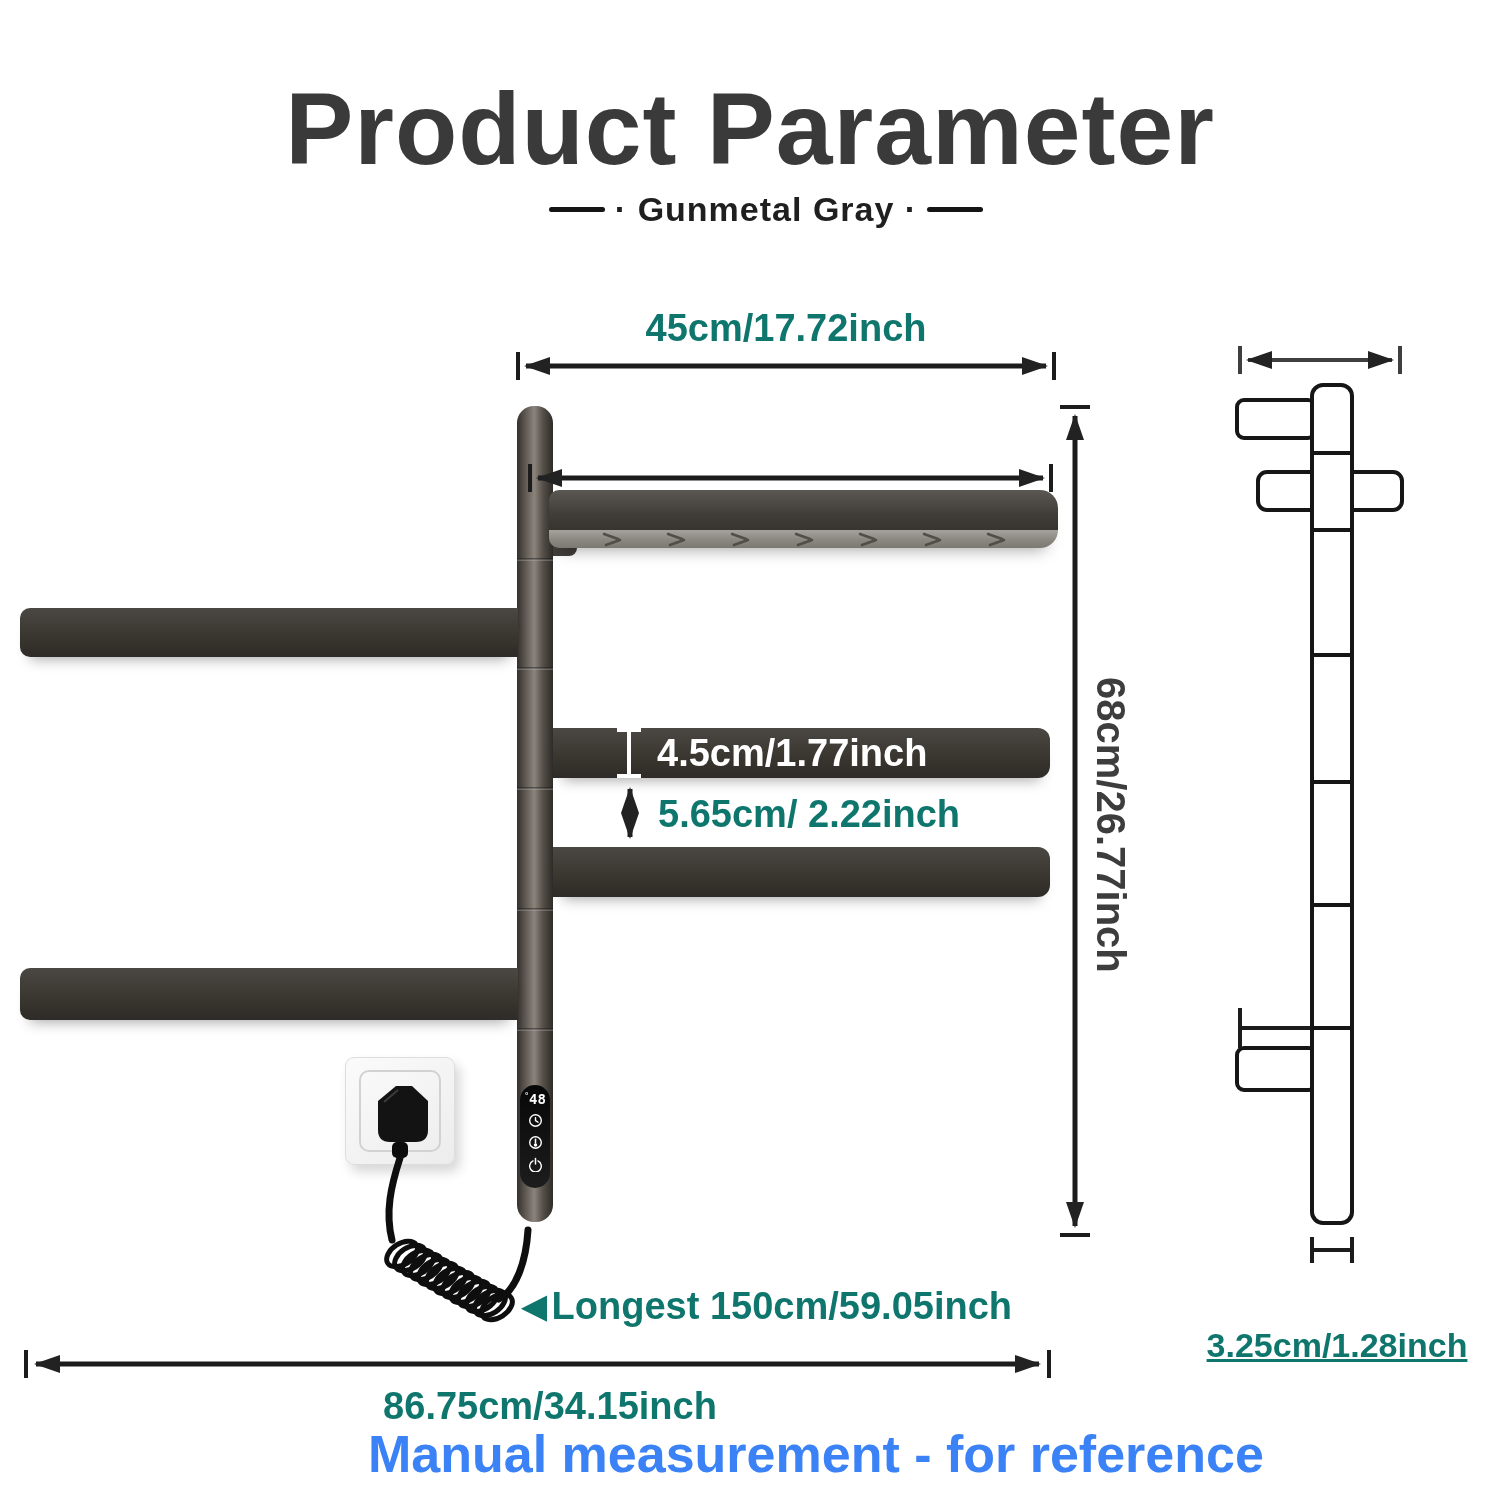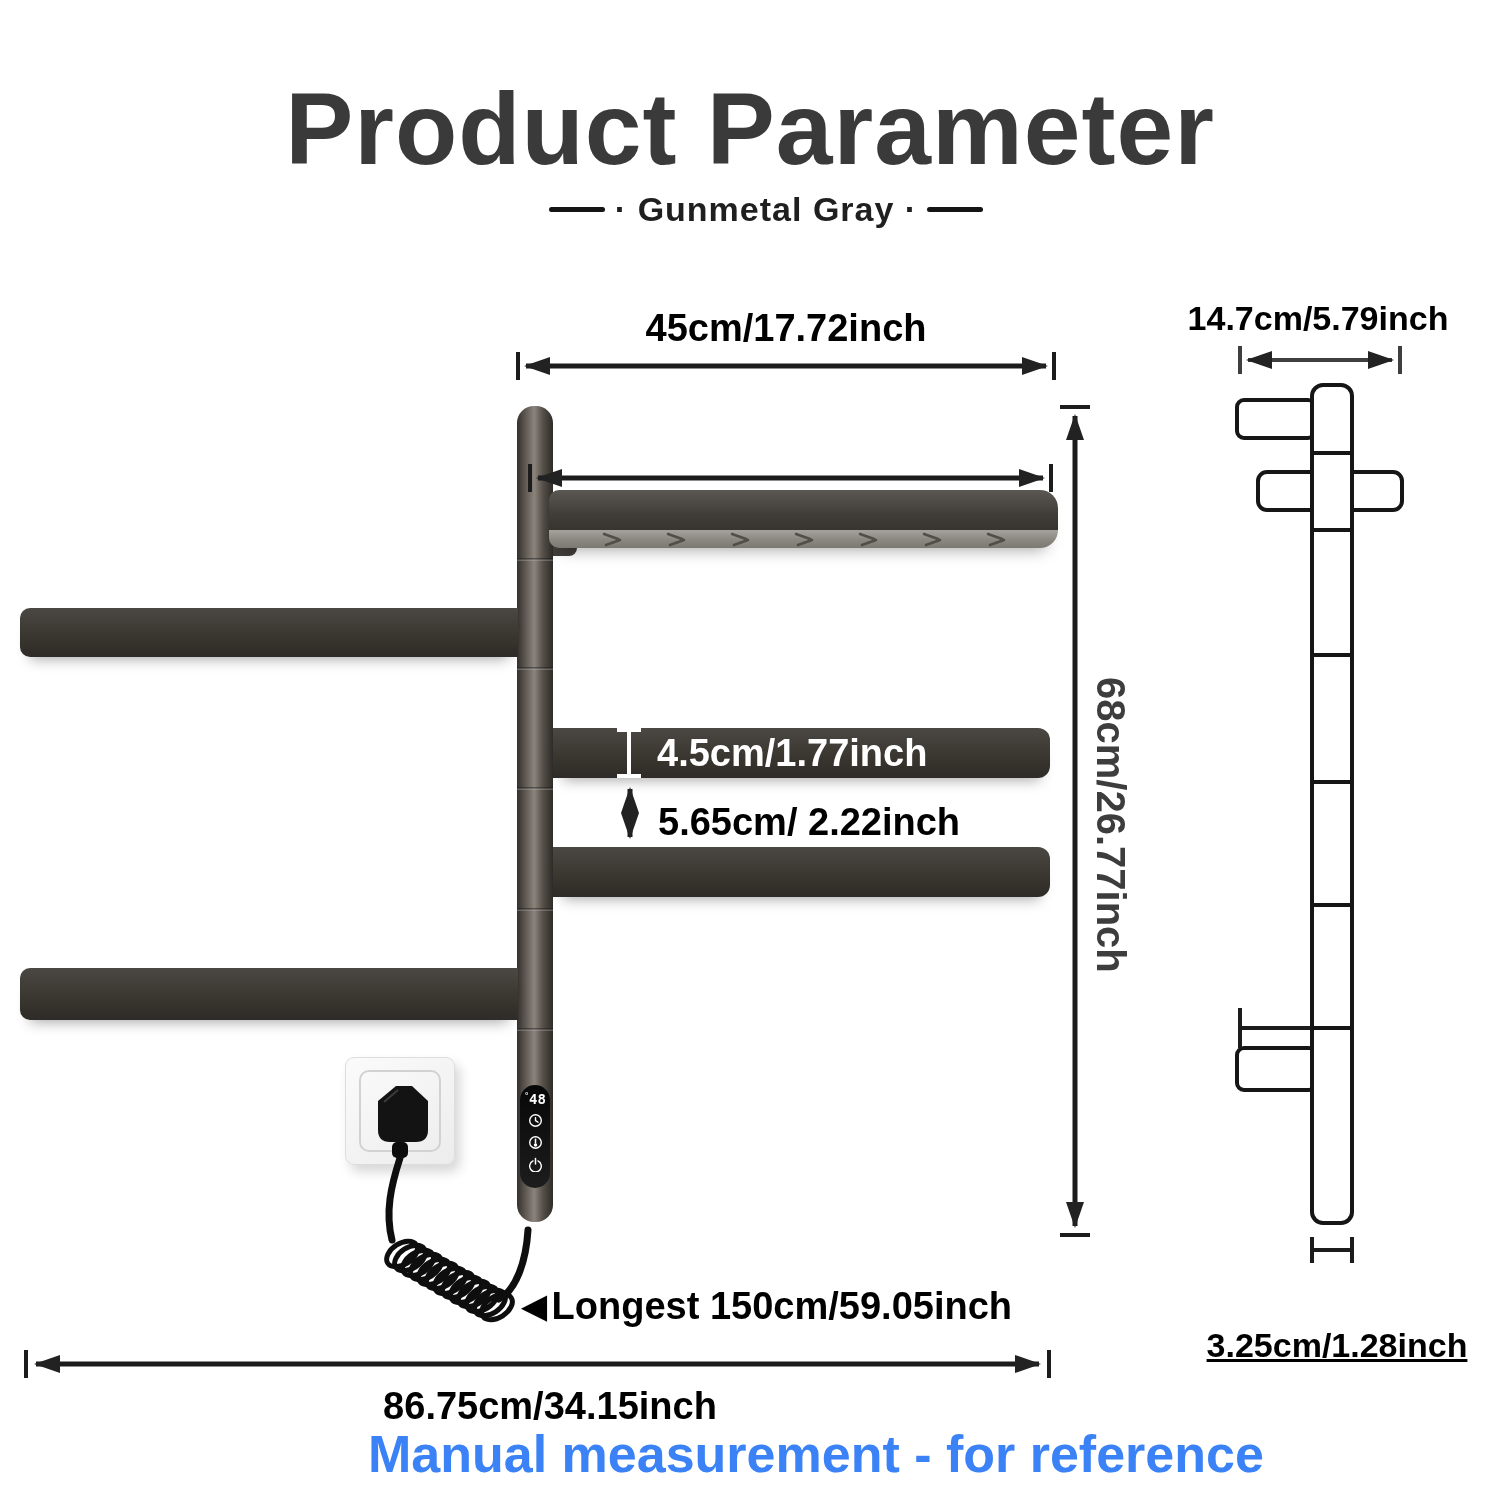--- a/index.html
+++ b/index.html
@@ -8,21 +8,21 @@
 
   
   .title{position:absolute;left:0;top:76px;width:1500px;text-align:center;
          font-size:102px;font-weight:bold;letter-spacing:1px;color:#3a3a3a;line-height:1.05;}
   .subtitle{position:absolute;left:0;top:190px;width:1500px;display:flex;
             align-items:center;justify-content:center;gap:10px;padding-left:16px;}
   .subtitle .dash{width:56px;height:5px;background:#141414;border-radius:3px;}
   .subtitle .subtxt{font-size:34px;font-weight:600;color:#1f1f1f;letter-spacing:1px;}
 
   
-  .dim{position:absolute;font-size:38px;font-weight:bold;color:#000000;line-height:1.1;white-space:nowrap;}
+  .dim{position:absolute;font-size:38px;font-weight:bold;color:#0f766e;line-height:1.1;white-space:nowrap;}
   .dim.center{text-align:center;}
   .dim.small{font-size:34px;}
 
   
   .pole{position:absolute;left:517px;top:406px;width:36px;height:816px;border-radius:17px;
         background:linear-gradient(90deg,#34302d 0%,#5c5650 22%,#8b847c 48%,#564f49 72%,#2e2b28 100%);
         z-index:2;}
   .pole .joint{position:absolute;left:0;width:100%;height:3px;
         background:linear-gradient(180deg,rgba(0,0,0,.5),rgba(255,255,255,.28));}
   .bracket{position:absolute;left:535px;top:492px;width:42px;height:64px;border-radius:8px;
@@ -60,21 +60,21 @@
   .vdim{position:absolute;left:1133px;top:677px;width:280px;text-align:center;
         font-size:40px;font-weight:bold;color:#3d3d3d;white-space:nowrap;
         transform:rotate(90deg);transform-origin:0 0;}
 
   
   .overlay{position:absolute;left:0;top:0;z-index:5;}
 
   
   .t-45    {left:486px; top:308px; width:600px;}
   .t-418   {left:500px; top:422px; width:600px;}
-  .t-gap   {left:658px; top:794px;margin-top:8px;}
+  .t-gap   {left:658px; top:794px;}
   .t-long  {left:522px; top:1286px; display:flex;align-items:center;gap:5px;}
   .t-long .tri{font-size:32px;}
   .t-total {left:250px; top:1386px; width:600px;}
   .t-147   {left:1168px;top:300px; width:300px;}
   .t-685   {left:1185px;top:938px; line-height:1.18;}
   .t-325   {left:1187px;top:1327px;width:300px;text-decoration:underline;}
   .note{position:absolute;left:368px;top:1424px;font-size:52px;font-weight:bold;
         color:#3b82f6;white-space:nowrap;z-index:6;}
 </style>
 </head>
@@ -247,17 +247,16 @@
   <div class="bar-label">4.5cm/1.77inch</div>
   <div class="dim t-gap" style="z-index:6">5.65cm/ 2.22inch</div>
 
   <div class="dim t-long" style="z-index:6">
     <span class="tri">◀</span>
     <span>Longest 150cm/59.05inch</span>
   </div>
 
   <div class="dim center t-total" style="z-index:6">86.75cm/34.15inch</div>
 
-  <div class="dim center small t-147" style="z-index:6">14.7cm/5.79inch</div>
   <div class="dim center small t-325" style="z-index:6">3.25cm/1.28inch</div>
 
   <div class="note">Manual measurement - for reference</div>
 </div>
 
 </body></html>

